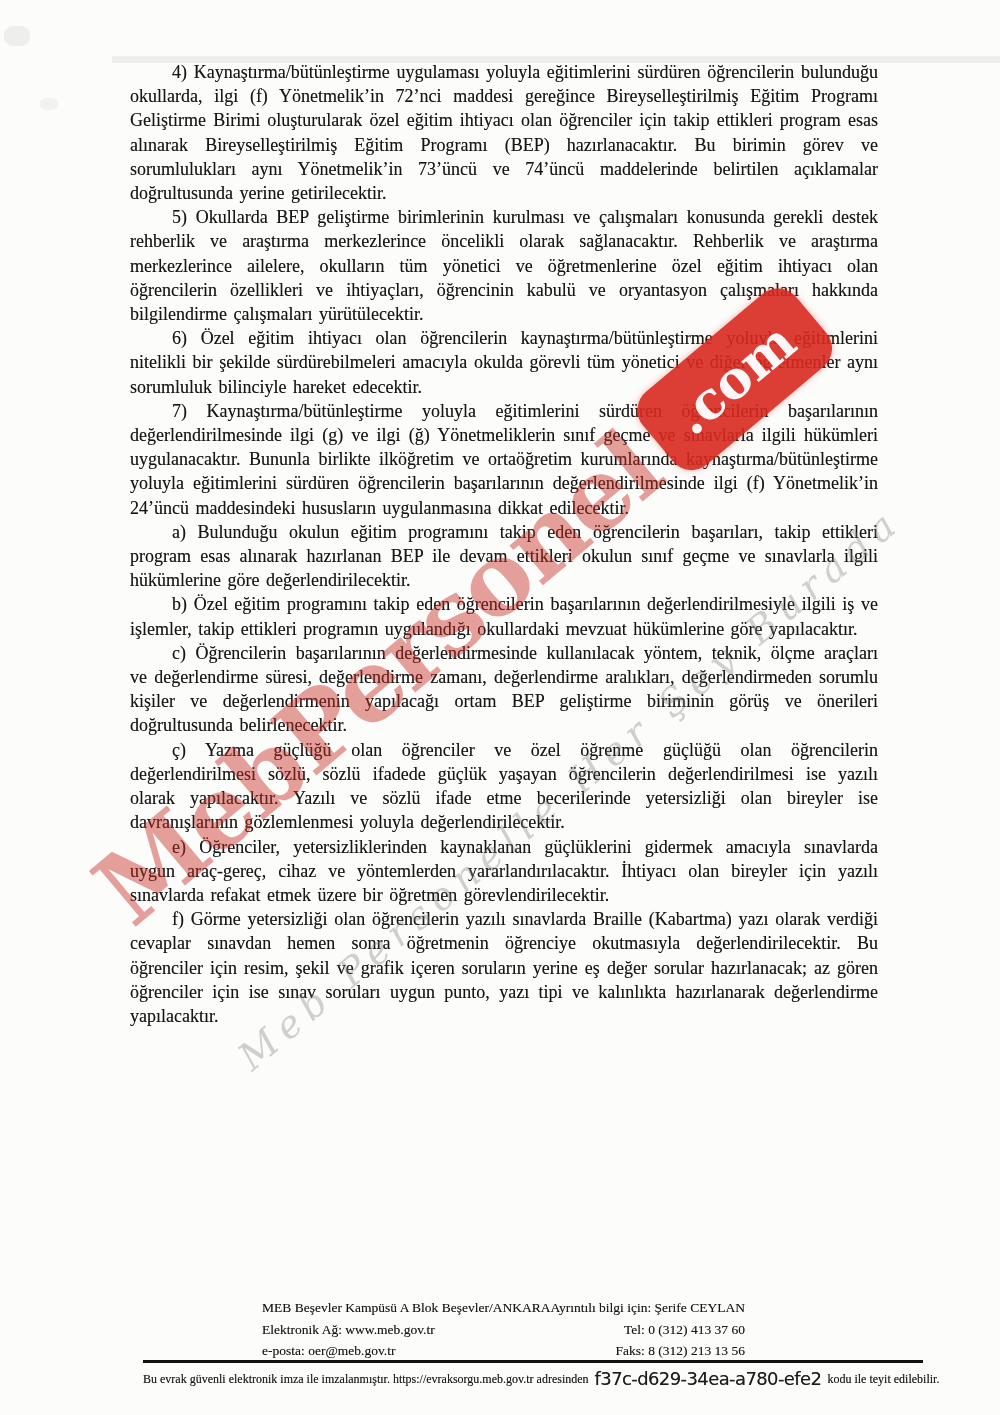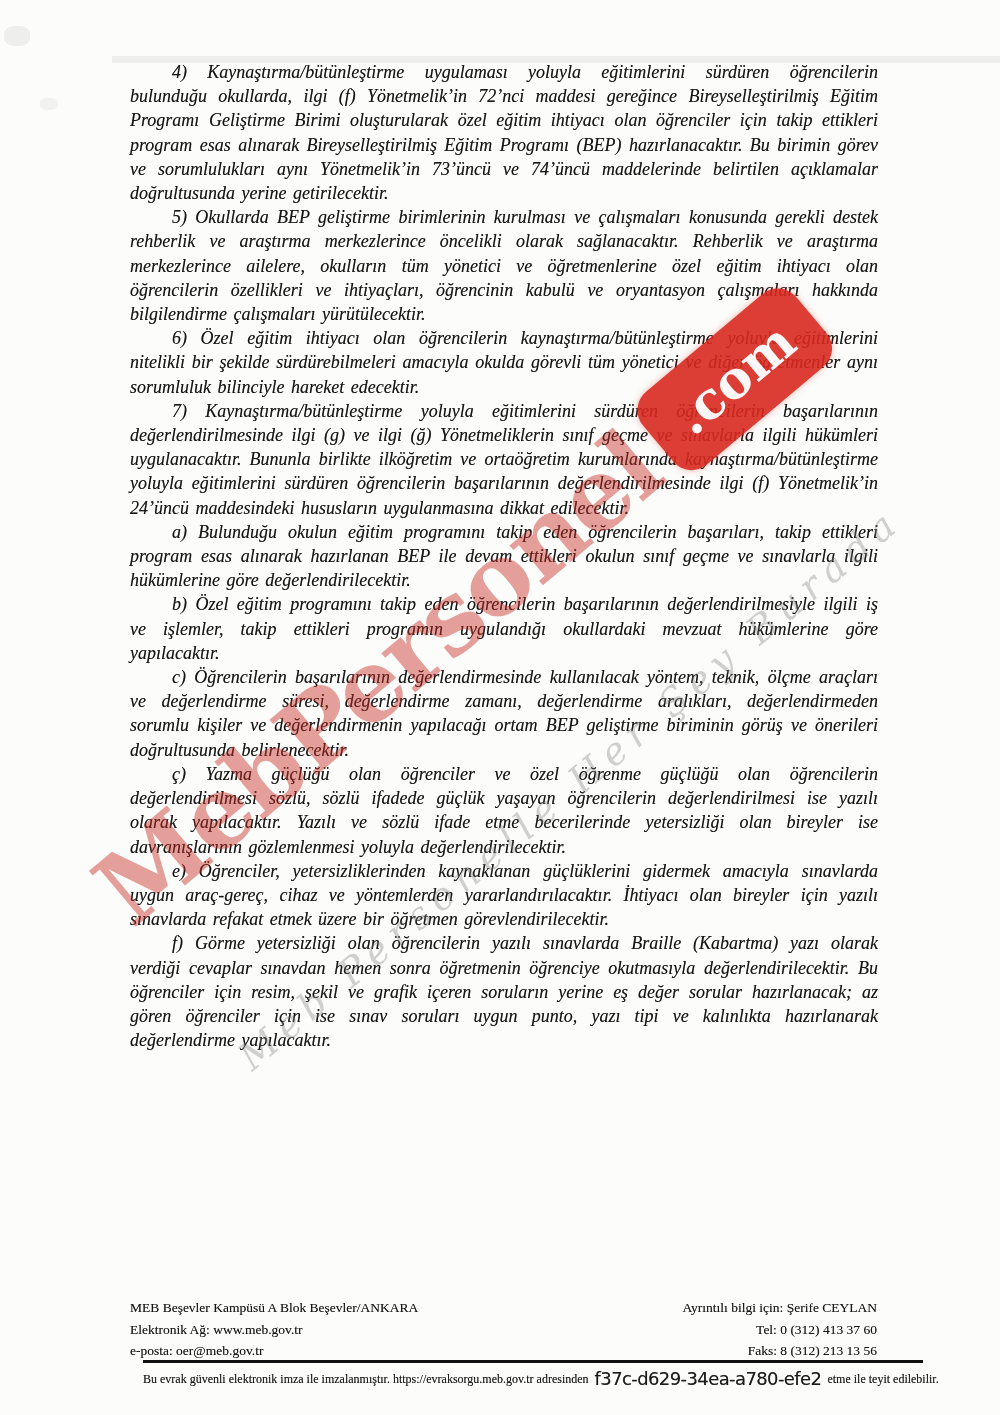--- a/index.html
+++ b/index.html
@@ -16,21 +16,20 @@
     position:absolute; left:130px; top:60px; width:748px;
   }
   .body-text p {
     margin:0;
     font-size:18px;
     line-height:24.2px;
     text-align:justify;
     text-indent:42px;
     word-spacing:2px;
     text-shadow:0 0 0.4px rgba(0,0,0,0.45);
-    font-style:italic;
   }
   .force-justify { text-align-last:justify; }
 
   
   .watermark { position:absolute; inset:0; pointer-events:none; }
   .wm-main {
     position:absolute; left:148px; top:830px;
     transform-origin:0 100%;
     transform:rotate(-40deg);
     display:flex; align-items:center; gap:18px;
@@ -62,21 +61,21 @@
     font-style:italic;
     font-size:38px;
     letter-spacing:8px;
     color:rgba(122,122,122,0.35);
     white-space:nowrap;
   }
 
   
   .footer-block {
     position:absolute; left:130px; top:1297px; width:747px;
-    display:flex; justify-content:space-between;
+    display:flex; justify-content:center;
     font-size:13.5px; line-height:21.5px;
     text-shadow:0 0 0.4px rgba(0,0,0,0.4);
   }
   .footer-right { text-align:right; }
   .footer-rule {
     position:absolute; left:143px; top:1360px; width:780px; height:3px;
     background:#101010;
   }
   .verification {
     position:absolute; left:143px; top:1368px; width:820px;
@@ -144,16 +143,16 @@
       <div>Ayrıntılı bilgi için: Şerife CEYLAN</div>
       <div>Tel: 0 (312) 413 37 60</div>
       <div>Faks: 8 (312) 213 13 56</div>
     </div>
   </div>
 
   <div class="footer-rule"></div>
   <div class="verification">
     <span>Bu evrak güvenli elektronik imza ile imzalanmıştır. https://evraksorgu.meb.gov.tr adresinden</span>
     <span class="code">f37c-d629-34ea-a780-efe2</span>
-    <span>etme ile teyit edilebilir.</span>
+    <span>kodu ile teyit edilebilir.</span>
   </div>
 
 </div>
 
 </body></html>

